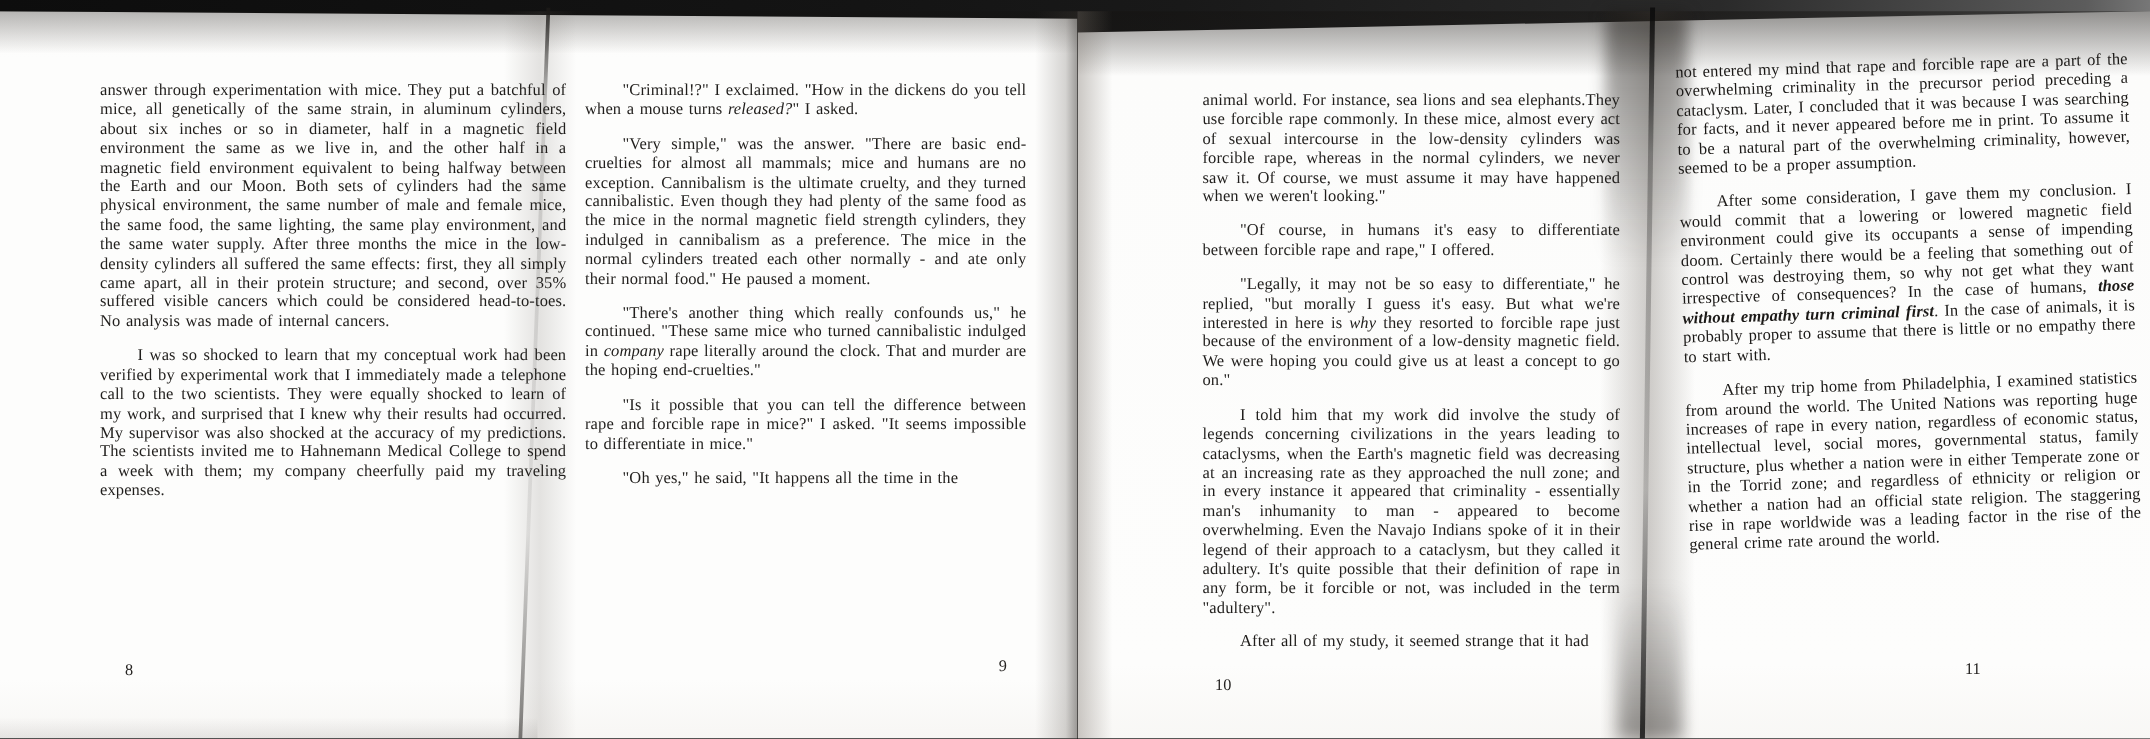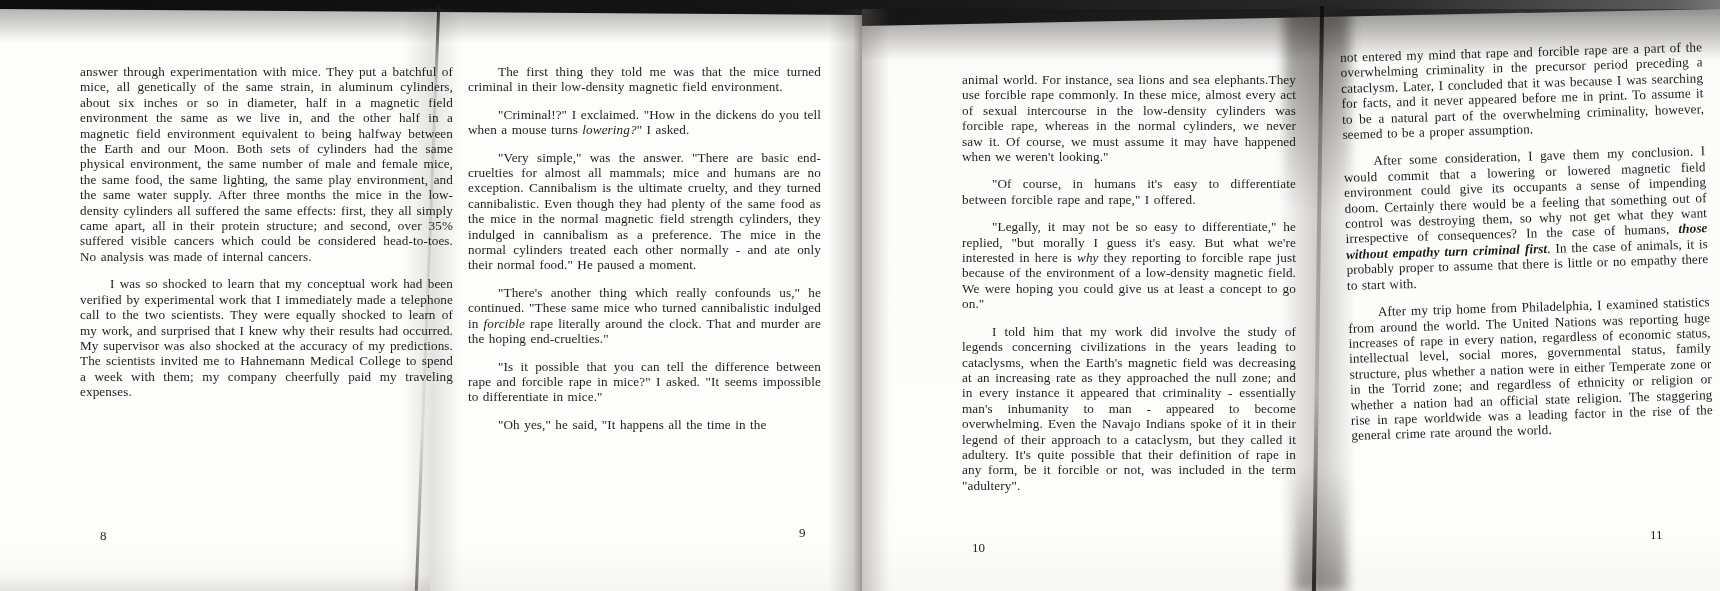--- a/index.html
+++ b/index.html
@@ -55,21 +55,21 @@
   .pagetext p.ind{text-indent:30px;}
   .pagetext p:last-child{margin-bottom:0;}
   #pg8{left:80px;top:64px;width:373px;}
   #pg9{left:468px;top:64px;width:353px;}
   #pg10{left:962px;top:72px;width:334px;}
   #pg11{left:1340px;top:50px;width:362px;transform:rotate(-1.7deg);transform-origin:0 0;color:#1b1917;}
   .folio{position:absolute;z-index:3;color:#262422;font-size:13px;}
   #folio8{left:100px;top:528px;}
   #folio9{left:799px;top:525px;}
   #folio10{left:972px;top:540px;text-align:right;}
-  #folio11{left:1650px;top:527px;}
+  #folio11{left:1572px;top:527px;}
   em.bk{font-style:italic;}
   em.bk.b{font-weight:bold;}
 </style>
 </head>
 <body>
 
 <div id="scan">
 
   <div class="spread left"></div>
   <div class="spread right"></div>
@@ -86,34 +86,34 @@
   <div class="overlay gutter-right-line"></div>
   <div class="overlay bottom-smudge"></div>
 
   <div class="pagetext" id="pg8">
     <p><span>answer through experimentation with mice. They put a batchful of mice, all genetically of the same strain, in aluminum cylinders, about six inches or so in diameter, half in a magnetic field environment the same as we live in, and the other half in a magnetic field environment equivalent to being halfway between the Earth and our Moon. Both sets of cylinders had the same physical environment, the same number of male and female mice, the same food, the same lighting, the same play environment, and the same water supply. After three months the mice in the low-density cylinders all suffered the same effects: first, they all simply came apart, all in their protein structure; and second, over 35% suffered visible cancers which could be considered head-to-toes. No analysis was made of internal cancers.</span></p>
     <p class="ind"><span>I was so shocked to learn that my conceptual work had been verified by experimental work that I immediately made a telephone call to the two scientists. They were equally shocked to learn of my work, and surprised that I knew why their results had occurred. My supervisor was also shocked at the accuracy of my predictions. The scientists invited me to Hahnemann Medical College to spend a week with them; my company cheerfully paid my traveling expenses.</span></p>
   </div>
   <div class="folio" id="folio8">8</div>
 
   <div class="pagetext" id="pg9">
-    <p class="ind"><span>The first thing they told me was that the mice turned criminal in their low-density magnetic field environment.</span></p>
-    <p class="ind"><span>"Criminal!?" I exclaimed. "How in the dickens do you tell when a mouse turns </span><em class="bk">lowering?</em><span>" I asked.</span></p>
+    <p class="ind"><span>"Criminal!?" I exclaimed. "How in the dickens do you tell when a mouse turns </span><em class="bk">released?</em><span>" I asked.</span></p>
     <p class="ind"><span>"Very simple," was the answer. "There are basic end-cruelties for almost all mammals; mice and humans are no exception. Cannibalism is the ultimate cruelty, and they turned cannibalistic. Even though they had plenty of the same food as the mice in the normal magnetic field strength cylinders, they indulged in cannibalism as a preference. The mice in the normal cylinders treated each other normally - and ate only their normal food." He paused a moment.</span></p>
-    <p class="ind"><span>"There's another thing which really confounds us," he continued. "These same mice who turned cannibalistic indulged in </span><em class="bk">forcible</em><span> rape literally around the clock. That and murder are the hoping end-cruelties."</span></p>
+    <p class="ind"><span>"There's another thing which really confounds us," he continued. "These same mice who turned cannibalistic indulged in </span><em class="bk">company</em><span> rape literally around the clock. That and murder are the hoping end-cruelties."</span></p>
     <p class="ind"><span>"Is it possible that you can tell the difference between rape and forcible rape in mice?" I asked. "It seems impossible to differentiate in mice."</span></p>
     <p class="ind"><span>"Oh yes," he said, "It happens all the time in the</span></p>
   </div>
   <div class="folio" id="folio9">9</div>
 
   <div class="pagetext" id="pg10">
     <p><span>animal world. For instance, sea lions and sea elephants.They use forcible rape commonly. In these mice, almost every act of sexual intercourse in the low-density cylinders was forcible rape, whereas in the normal cylinders, we never saw it. Of course, we must assume it may have happened when we weren't looking."</span></p>
     <p class="ind"><span>"Of course, in humans it's easy to differentiate between forcible rape and rape," I offered.</span></p>
-    <p class="ind"><span>"Legally, it may not be so easy to differentiate," he replied, "but morally I guess it's easy. But what we're interested in here is </span><em class="bk">why</em><span> they reporting to forcible rape just because of the environment of a low-density magnetic field. We were hoping you could give us at least a concept to go on."</span></p>
+    <p class="ind"><span>"Legally, it may not be so easy to differentiate," he replied, "but morally I guess it's easy. But what we're interested in here is </span><em class="bk">why</em><span> they resorted to forcible rape just because of the environment of a low-density magnetic field. We were hoping you could give us at least a concept to go on."</span></p>
     <p class="ind"><span>I told him that my work did involve the study of legends concerning civilizations in the years leading to cataclysms, when the Earth's magnetic field was decreasing at an increasing rate as they approached the null zone; and in every instance it appeared that criminality - essentially man's inhumanity to man - appeared to become overwhelming. Even the Navajo Indians spoke of it in their legend of their approach to a cataclysm, but they called it adultery. It's quite possible that their definition of rape in any form, be it forcible or not, was included in the term "adultery".</span></p>
+    <p class="ind"><span>After all of my study, it seemed strange that it had</span></p>
   </div>
   <div class="folio" id="folio10">10</div>
 
   <div class="pagetext" id="pg11">
     <p><span>not entered my mind that rape and forcible rape are a part of the overwhelming criminality in the precursor period preceding a cataclysm. Later, I concluded that it was because I was searching for facts, and it never appeared before me in print. To assume it to be a natural part of the overwhelming criminality, however, seemed to be a proper assumption.</span></p>
     <p class="ind"><span>After some consideration, I gave them my conclusion. I would commit that a lowering or lowered magnetic field environment could give its occupants a sense of impending doom. Certainly there would be a feeling that something out of control was destroying them, so why not get what they want irrespective of consequences? In the case of humans, </span><em class="bk b">those without empathy turn criminal first</em><span>. In the case of animals, it is probably proper to assume that there is little or no empathy there to start with.</span></p>
     <p class="ind"><span>After my trip home from Philadelphia, I examined statistics from around the world. The United Nations was reporting huge increases of rape in every nation, regardless of economic status, intellectual level, social mores, governmental status, family structure, plus whether a nation were in either Temperate zone or in the Torrid zone; and regardless of ethnicity or religion or whether a nation had an official state religion. The staggering rise in rape worldwide was a leading factor in the rise of the general crime rate around the world.</span></p>
   </div>
   <div class="folio" id="folio11">11</div>
 

